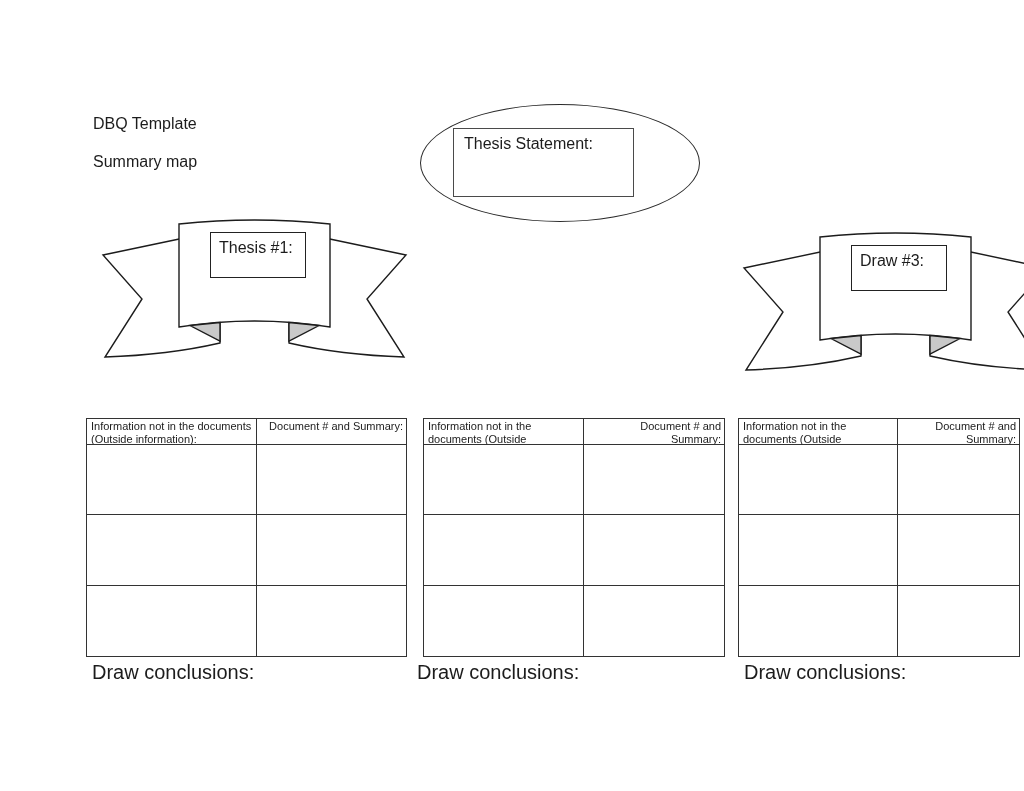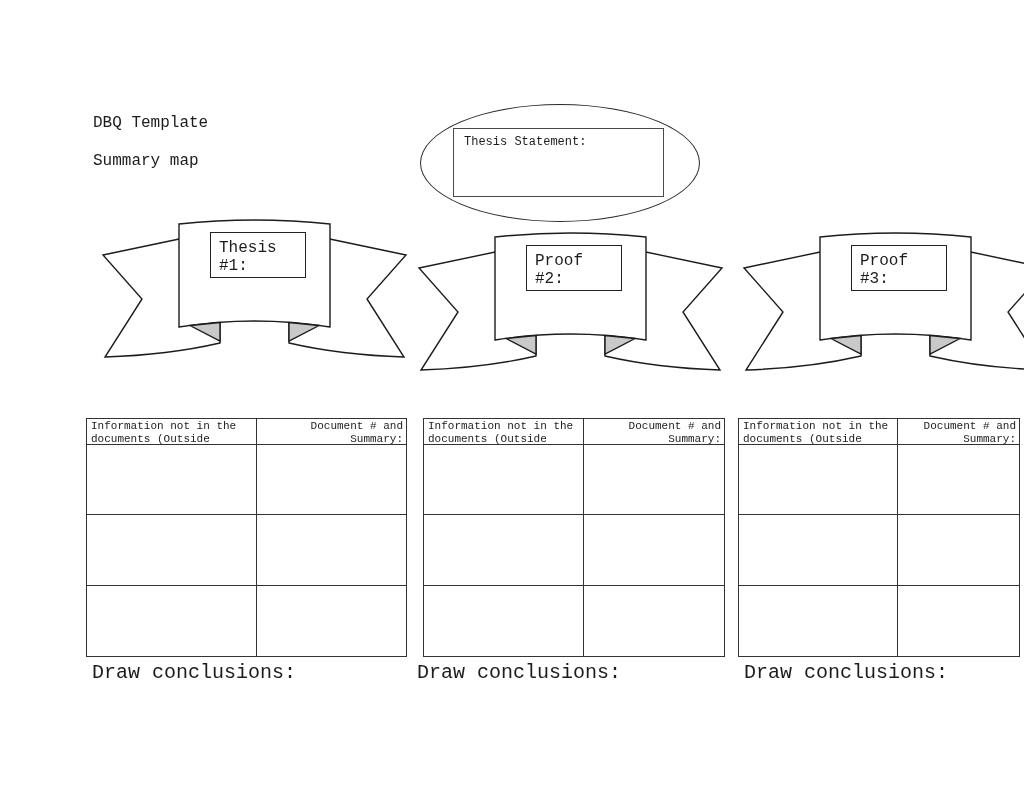--- a/index.html
+++ b/index.html
@@ -1,34 +1,34 @@
 <!DOCTYPE html>
 <html><head>
 <meta charset="utf-8">
 <style>
   html, body { margin:0; padding:0; background:#fff; }
   #page {
     position:relative; width:1024px; height:791px;
     background:#ffffff; overflow:hidden;
-    font-family:Liberation Mono, monospace;
+    font-family:Liberation Sans, sans-serif;
     color:#1c1c1c;
   }
 
   
   .doc-title { position:absolute; left:93px; top:114px; font-size:16px; line-height:19px; white-space:pre; }
 
   
   .ellipse {
     position:absolute; left:420px; top:104px; width:278px; height:116px;
     border:1.6px solid #2a2a2a; border-radius:50%;
   }
   .thesis-box {
-    position:absolute; left:453px; top:128px; width:211px; height:69px;
+    position:absolute; left:453px; top:128px; width:181px; height:69px;
     border:1.5px solid #4a4a4a; box-sizing:border-box;
-    font-size:12px; padding:6px 4px 8px 10px;
+    font-size:16px; padding:6px 4px 8px 10px;
   }
 
   
   .banner { position:absolute; width:312px; height:150px; }
   .banner svg { position:absolute; left:0; top:0; overflow:visible; }
   .proof-box {
     position:absolute; left:112px; top:14px; width:96px; height:46px;
     border:1.5px solid #222; box-sizing:border-box;
     font-size:16px; padding:6px 2px 0 8px; background:transparent;
   }
@@ -78,35 +78,27 @@
 
   <div class="banner" style="left:98px; top:218px;">
     <svg width="312" height="150" viewBox="0 0 312 150">
         <use href="#ribbon-shape"></use>
       </svg>
     <div class="proof-box">
       <span>Thesis #1:</span>
     </div>
   </div>
 
-  <div class="banner" style="left:414px; top:231px;">
-    <svg width="312" height="150" viewBox="0 0 312 150">
-        <use href="#ribbon-shape"></use>
-      </svg>
-    <div class="proof-box">
-      <span>Proof #2:</span>
-    </div>
-  </div>
 
   <div class="banner" style="left:739px; top:231px;">
     <svg width="312" height="150" viewBox="0 0 312 150">
         <use href="#ribbon-shape"></use>
       </svg>
     <div class="proof-box">
-      <span>Proof #3:</span>
+      <span>Draw #3:</span>
     </div>
   </div>
 
   <div class="grid" style="left:86px; width:321px; grid-template-columns:170px 1fr;">
     <div class="cell hdr">Information not in the documents (Outside information):</div>
     <div class="cell hdr">Document # and Summary:</div>
     <div class="cell"></div>
     <div class="cell"></div>
     <div class="cell"></div>
     <div class="cell"></div>

